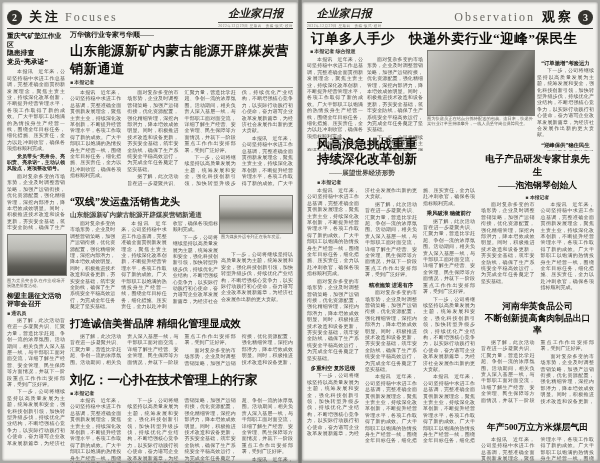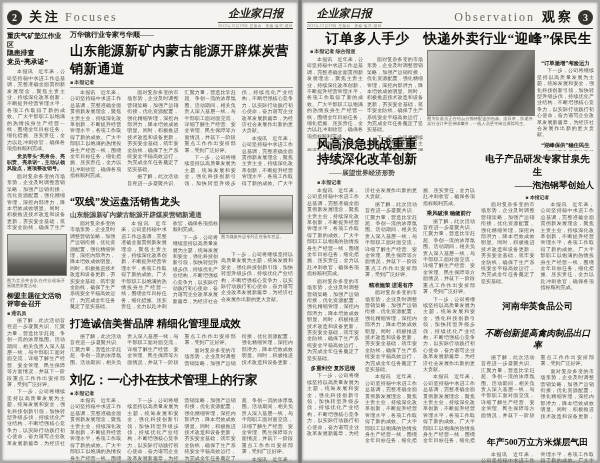--- a/index.html
+++ b/index.html
@@ -62,35 +62,35 @@
   .capB{position:absolute;right:0;top:39px;width:72px;}
   .bodyB2{position:absolute;right:0;top:57px;width:72px;height:60px;column-count:1;}
   .secC{margin-top:4px;}
   .hl-c{font-weight:bold;font-size:10.5px;color:#110f0b;}
   .bodyC{height:34px;column-count:4;margin-top:3px;}
   .secD{margin-top:4px;}
   .hl-d{font-weight:bold;font-size:12.5px;color:#110f0b;}
   .bodyD{height:92px;column-count:4;margin-top:2px;}
 
   
-  .r-hl{position:absolute;top:28px;left:22px;right:6px;text-align:right;
+  .r-hl{position:absolute;top:28px;left:9px;right:6px;text-align:left;
         font-weight:bold;font-size:13.5px;letter-spacing:.5px;color:#0f0e0a;}
   .r-byline{position:absolute;top:46px;left:8px;font-size:5px;font-weight:bold;color:#3c3b36;}
   .rtop-c1{position:absolute;top:55px;left:5px;width:56px;height:94px;}
   .rtop-c2{position:absolute;top:55px;left:65px;width:56px;height:94px;}
   .rphoto{position:absolute;top:48px;left:125px;width:106px;height:64px;}
   .rcap{position:absolute;top:114px;left:125px;width:106px;}
   .rtop-c4{position:absolute;top:55px;left:235px;width:57px;height:94px;}
   .recon{position:absolute;top:135px;left:5px;width:168px;bottom:4px;}
   .hl-e{font-weight:bold;font-size:12.5px;line-height:15px;color:#110f0b;padding-left:10px;}
   .dek-e{font-weight:bold;font-size:6.6px;color:#4e4d47;padding-left:22px;margin-top:2px;}
   .bodyE{height:258px;column-count:3;margin-top:3px;}
   .rside{position:absolute;top:151px;left:179px;right:4px;bottom:4px;}
   .hl-g1{font-weight:bold;font-size:9.5px;text-align:center;color:#110f0b;}
-  .hl-g2{font-weight:bold;font-size:8.8px;text-align:right;color:#110f0b;margin-top:1px;}
+  .hl-g2{font-weight:bold;font-size:8.8px;text-align:center;color:#110f0b;margin-top:1px;}
   .byline-c{text-align:center;font-size:4.8px;font-weight:bold;color:#3c3b36;margin:2px 0;}
   .bodyG{height:92px;column-count:2;}
   .hl-h{font-weight:bold;font-size:8.8px;text-align:center;color:#110f0b;margin-top:7px;}
   .bodyH{height:66px;column-count:2;margin-top:3px;}
   .bodyI{height:40px;column-count:2;margin-top:3px;}
 </style>
 </head>
 <body>
 
 <div class="canvas">
@@ -255,21 +255,21 @@
         <div class="hl-g2">——泡泡钢琴创始人</div>
         <div class="byline-c">■ 本报记者</div>
         <div class="bodytxt bodyG">
           <p>面对复杂多变的市场形势，企业及时调整营销策略，加强产运销衔接，优化资源配置，强化精细管理，深挖内部潜力，降本增效成效明显。同时，积极推进技术改造和设备更新，夯实安全基础，筑牢安全防线，确保了生产系统安全平稳高效运行，为完成全年任务奠定了坚实基础。</p>
           <p>本报讯　近年来，公司坚持稳中求进工作总基调，完整准确全面贯彻新发展理念，聚焦主责主业，持续深化改革创新，不断提升经营管理水平，各项工作取得了新的成效。广大干部职工以饱满的热情投身生产经营一线，围绕全年目标任务，细化措施、压实责任，全力以赴冲刺收官，确保各项指标顺利完成。</p>
 
         </div>
       </div>
       <div>
         <div class="hl-h">河南华英食品公司</div>
-        <div class="hl-h" style="margin-top:15px;font-style:italic;">不断创新提高禽肉制品出口率</div>
+        <div class="hl-h" style="margin-top:0;">不断创新提高禽肉制品出口率</div>
         <div class="bodytxt bodyH">
           <p>据了解，此次活动旨在进一步凝聚共识、汇聚力量，营造比学赶超、争创一流的浓厚氛围。活动期间，相关负责人深入基层一线，与干部职工面对面交流，详细了解生产经营、安全管理、民生保障等方面情况，并就下一阶段重点工作作出安排部署，受到广泛好评。</p>
           <p>面对复杂多变的市场形势，企业及时调整营销策略，加强产运销衔接，优化资源配置，强化精细管理，深挖内部潜力，降本增效成效明显。同时，积极推进技术改造和设备更新，夯实安全基础，筑牢安全防线，确保了生产系统安全平稳高效运行，为完成全年任务奠定了坚实基础。</p>
         </div>
       </div>
       <div>
         <div class="hl-h" style="margin-top:16px;">年产500万立方米煤层气田</div>
         <div class="bodytxt bodyI">
           <p>本报讯　近年来，公司坚持稳中求进工作总基调，完整准确全面贯彻新发展理念，聚焦主责主业，持续深化改革创新，不断提升经营管理水平，各项工作取得了新的成效。广大干部职工以饱满的热情投身生产经营一线，围绕全年目标任务，细化措施、压实责任，全力以赴冲刺收官，确保各项指标顺利完成。</p>
 

